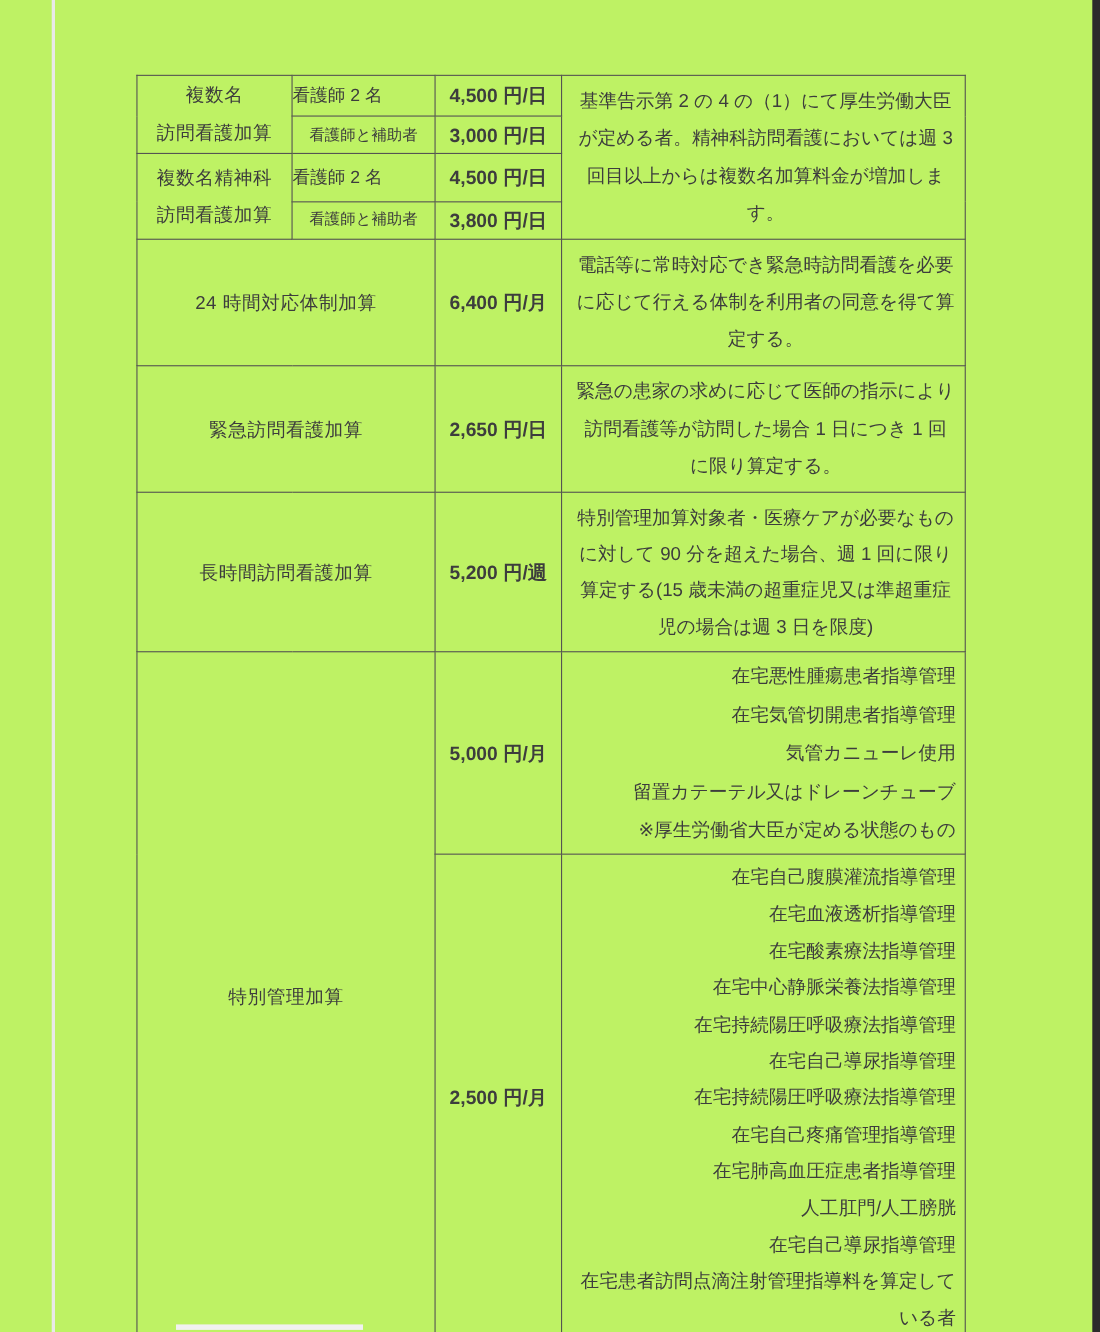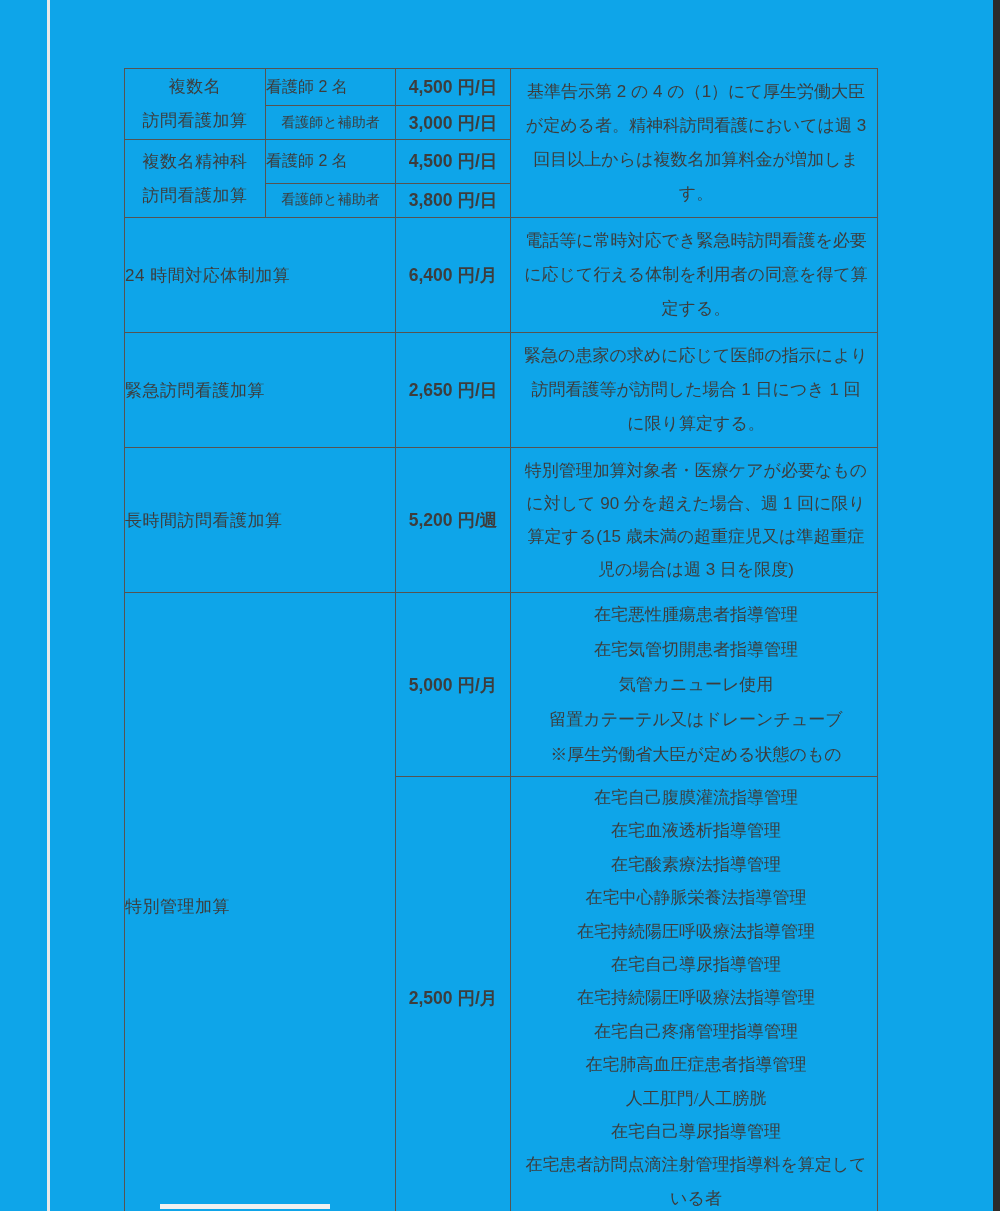--- a/index.html
+++ b/index.html
@@ -5,21 +5,21 @@
   * { margin: 0; padding: 0; box-sizing: border-box; }
   html, body { background: #ffffff; }
   body {
     font-family: "Liberation Sans", "DejaVu Sans", sans-serif;
     color: #3d3d3d;
   }
   .page {
     position: relative;
     width: 1000px;
     height: 1211px;
-    background: #0ea5e9;
+    background: #bef264;
     overflow: hidden;
   }
   
   .scan-edge-left {
     position: absolute;
     left: 47px; top: 0;
     width: 3px; height: 1211px;
     background: #e9e9e9;
   }
   .scan-edge-right {
@@ -58,33 +58,33 @@
   col.col-d { width: 367px; }
 
   tr.r-s1 { height: 34px; }
   tr.r-s1a { height: 37px; }
   tr.r-s1b { height: 32px; }
   tr.r-24h { height: 103px; }
   tr.r-emg { height: 103px; }
   tr.r-long { height: 131px; }
   tr.r-t1 { height: 176px; }
   tr.r-t2 { height: 435px; }
-  td.cell-name { letter-spacing: 0.5px; }
+  td.cell-name { text-align: center; letter-spacing: 0.5px; }
   td.cell-group { text-align: center; line-height: 34px; letter-spacing: 0.5px; }
   td.cell-staff { font-size: 16px; }
   td.cell-staff-sm { text-align: center; font-size: 14px; }
   td.cell-price { text-align: center; white-space: nowrap; font-size: 17.5px; font-weight: bold; }
   td.cell-desc {
     text-align: center;
     padding: 6px 8px 6px 12px;
     line-height: 34px;
     font-size: 17px;
   }
   td.cell-desc.lh33 { line-height: 33px; }
-  td.cell-list { text-align: center; padding: 4px 8px 4px 12px; font-size: 17px; font-family: Liberation Serif, serif; }
+  td.cell-list { text-align: right; padding: 4px 8px 4px 12px; font-size: 17px; }
   td.cell-list .list-line { line-height: 35px; }
   td.cell-list.tier2 .list-line { line-height: 33.4px; }
 </style>
 </head>
 <body>
 
 <div class="page">
 
   <div class="scan-edge-left"></div>
   <div class="scan-edge-right"></div>

